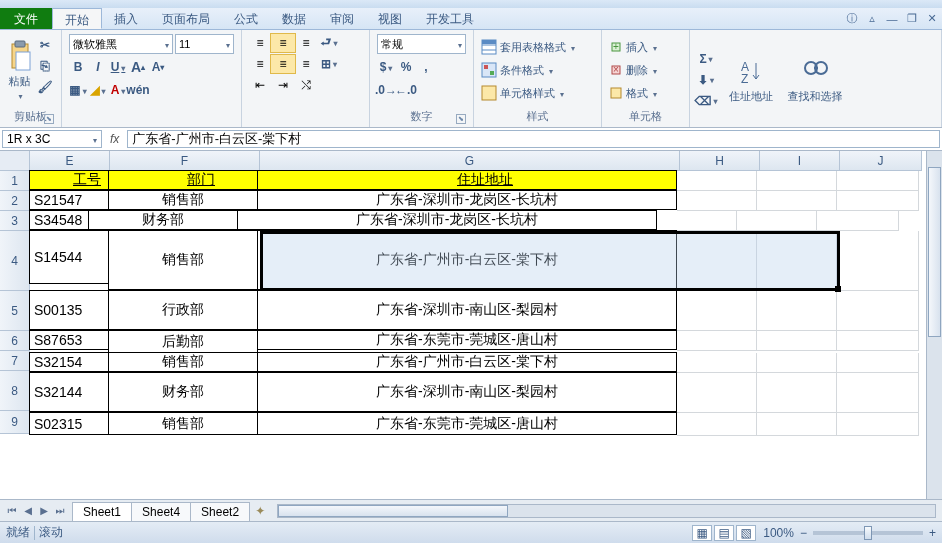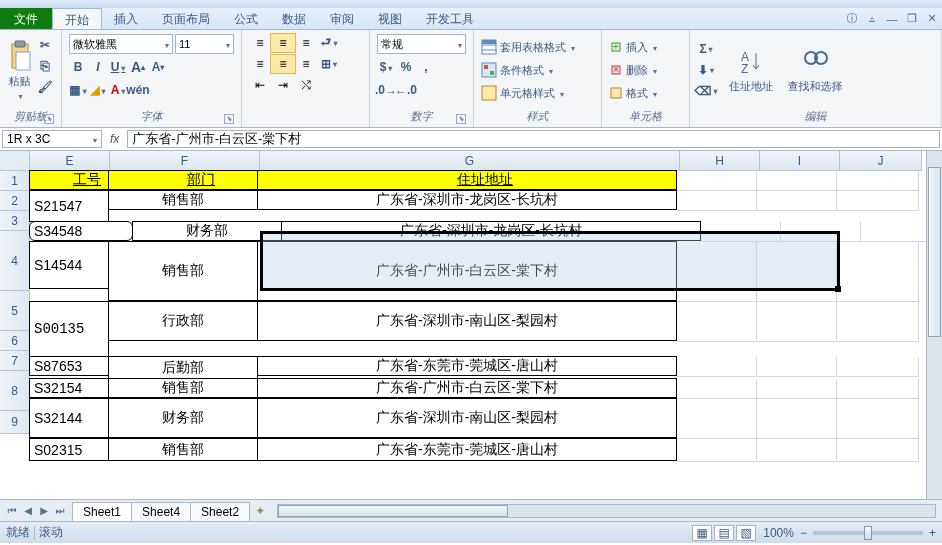--- a/index.html
+++ b/index.html
@@ -13,21 +13,21 @@
 .menu-tab { padding: 3px 12px; color: #3b5a82; cursor: default; border-right: 0; }
 .menu-tab.file { background: #107c10; color: #fff; padding: 3px 14px; }
 .menu-tab.active { background: #f5f6f7; border: 1px solid #9db8d9; border-bottom: 1px solid #f5f6f7; position: relative; z-index: 2; }
 .menu-spacer { flex: 1; }
 .menu-ctrl { width: 20px; text-align: center; color: #4a6b95; font-size: 11px; display:flex; align-items:center; justify-content:center;}
 
 
 .ribbon { height: 98px; background: #f3f5f7; border-bottom: 1px solid #aab8c9; display: flex; }
 .group { border-right: 1px solid #c8d3e0; padding: 3px 5px 0; display: flex; flex-direction: column; }
 .group-body { flex: 1; display: flex; }
-.group-label { text-align: center; font-size: 11px; color: #5a7090; padding: 2px 0 3px; position: relative; font-style: italic;}
+.group-label { text-align: center; font-size: 11px; color: #5a7090; padding: 2px 0 3px; position: relative;}
 .group-dlg { position:absolute; right:2px; bottom:3px; width:10px;height:10px; border:1px solid #97aac0; font-size:7px; line-height:8px; text-align:center; color:#6a85a8;}
 .bigbtn { width: 44px; display: flex; flex-direction: column; align-items: center; justify-content: center; font-size: 11px; color: #3b5a82; }
 .bigbtn svg { margin-bottom: 2px; }
 .col { display: flex; flex-direction: column; gap: 1px; padding: 0 2px; }
 .row { display: flex; align-items: center; gap: 2px; height: 22px; }
 .ctl { height: 20px; border: 1px solid #9fb5cc; background: #fff; font-size: 11px; padding: 0 3px; display:flex; align-items:center;}
 .sm { width:18px; height:20px; display:inline-flex; align-items:center; justify-content:center; color:#3b5a82; font-size:12px; font-weight:bold;}
 .smb { width:26px; height:20px; display:inline-flex; align-items:center; justify-content:center; border:1px solid transparent;}
 .smb.active { background:#fce8a8; border:1px solid #e0b94a;}
 .dd-arrow::after{content:"▾"; font-size:8px; color:#5a7090; margin-left:2px;}
@@ -143,21 +143,20 @@
         <span class="sm">A<sup style="font-size:8px">▾</sup></span>
       </div>
       <div class="row">
         <span class="sm">▦<span class="dd-arrow"></span></span>
         <span class="sm" style="color:#d9a400">◢<span class="dd-arrow"></span></span>
         <span class="sm" style="color:#c00000">A<span class="dd-arrow"></span></span>
         <span class="sm">wén</span>
       </div>
     </div>
       </div>
-    <div class="group-label"><span>字体</span><span class="group-dlg">⬊</span></div>
   </div>
 
   <div class="group" style="width:128px">
     <div class="group-body">
       <div class="cgrid" style="margin-right:3px">
         <span class="smb">≡</span>
         <span class="smb active">≡</span>
         <span class="smb">≡</span>
         <span class="smb">≡</span>
         <span class="smb active">≡</span>
@@ -278,21 +277,20 @@
       </div>
       <div class="bigbtn" style="width:64px">
         <svg width="30" height="30">
             <circle cx="11" cy="11" r="6" fill="none" stroke="#4a6b95" stroke-width="2"></circle>
             <circle cx="21" cy="11" r="6" fill="none" stroke="#4a6b95" stroke-width="2"></circle>
             <path d="M14 11 h4" stroke="#4a6b95" stroke-width="2"></path>
           </svg>
         <span>查找和选择</span>
       </div>
     </div>
-    <div class="group-label">编辑</div>
   </div>
 </div>
 
 <div class="fbar">
   <div class="namebox">
       <span>1R x 3C</span>
       <span class="dd-arrow"></span>
     </div>
   <div class="fx-btns">
     <span style="font-style:italic;color:#555">fx</span>
@@ -326,45 +324,45 @@
   <div class="cells" id="cells">
       <div class="cellrow">
         <div class="cell hdr bd" style="width: 80px; height: 20px;">工号</div>
         <div class="cell hdr bd" style="width: 150px; height: 20px;">部门</div>
         <div class="cell hdr bd" style="width: 420px; height: 20px;">住址地址</div>
         <div class="cell" style="width: 80px; height: 20px;"></div>
         <div class="cell" style="width: 80px; height: 20px;"></div>
         <div class="cell" style="width: 82px; height: 20px;"></div>
       </div>
       <div class="cellrow">
-        <div class="cell bd" style="width: 80px; height: 32px;">S21547</div>
+        <div class="cell bd" style="width: 80px; height: 20px;">S21547</div>
         <div class="cell bd center" style="width: 150px; height: 20px;">销售部</div>
         <div class="cell bd center" style="width: 420px; height: 20px;">广东省-深圳市-龙岗区-长坑村</div>
         <div class="cell" style="width: 80px; height: 20px;"></div>
         <div class="cell" style="width: 80px; height: 20px;"></div>
         <div class="cell" style="width: 82px; height: 20px;"></div>
       </div>
       <div class="cellrow">
-        <div class="cell bd" style="width: 104px; height: 20px; border-radius: 6px;">S34548</div>
+        <div class="cell bd" style="width: 60px; height: 20px;">S34548</div>
         <div class="cell bd center" style="width: 150px; height: 20px;">财务部</div>
         <div class="cell bd center" style="width: 420px; height: 20px;">广东省-深圳市-龙岗区-长坑村</div>
         <div class="cell" style="width: 80px; height: 20px;"></div>
         <div class="cell" style="width: 80px; height: 20px;"></div>
         <div class="cell" style="width: 82px; height: 20px;"></div>
       </div>
       <div class="cellrow">
-        <div class="cell bd" style="width: 80px; height: 48px;">S14544</div>
+        <div class="cell bd" style="width: 80px; height: 54px;">S14544</div>
         <div class="cell bd center" style="width: 150px; height: 60px;">销售部</div>
         <div class="cell bd center" style="width: 420px; height: 60px;">广东省-广州市-白云区-棠下村</div>
         <div class="cell" style="width: 80px; height: 60px;"></div>
         <div class="cell" style="width: 80px; height: 60px;"></div>
         <div class="cell" style="width: 82px; height: 60px;"></div>
       </div>
       <div class="cellrow">
-        <div class="cell bd" style="width: 80px; height: 56px; font-family: Liberation Mono, monospace;">S00135</div>
+        <div class="cell bd" style="width: 80px; height: 40px;">S00135</div>
         <div class="cell bd center" style="width: 150px; height: 40px;">行政部</div>
         <div class="cell bd center" style="width: 420px; height: 40px;">广东省-深圳市-南山区-梨园村</div>
         <div class="cell" style="width: 80px; height: 40px;"></div>
         <div class="cell" style="width: 80px; height: 40px;"></div>
         <div class="cell" style="width: 82px; height: 40px;"></div>
       </div>
       <div class="cellrow">
         <div class="cell bd" style="width: 80px; height: 20px;">S87653</div>
         <div class="cell bd center" style="width: 150px; height: 23px;">后勤部</div>
         <div class="cell bd center" style="width: 420px; height: 20px;">广东省-东莞市-莞城区-唐山村</div>

